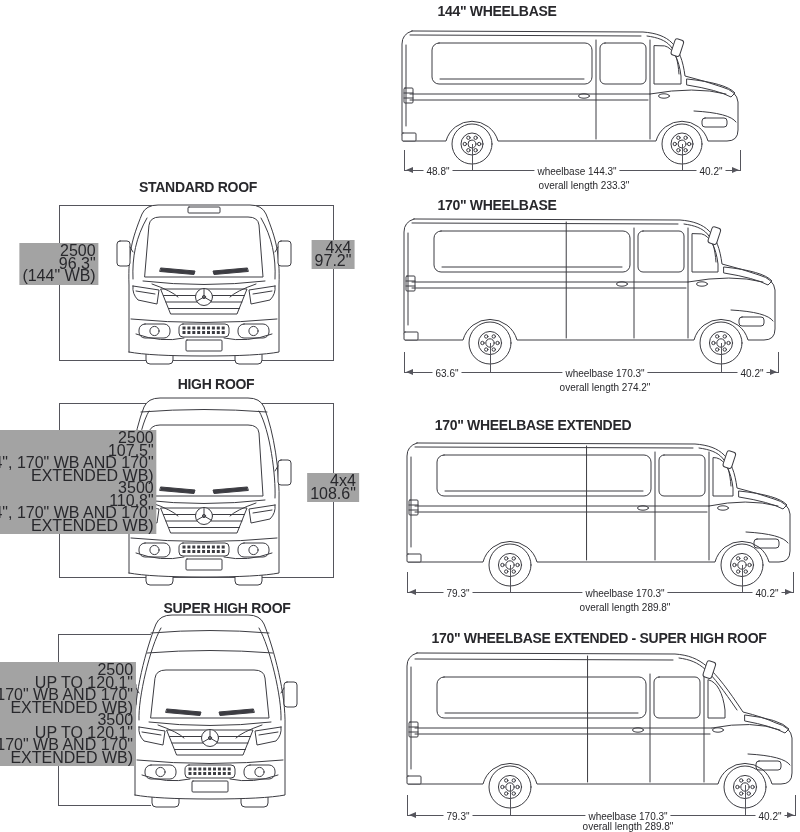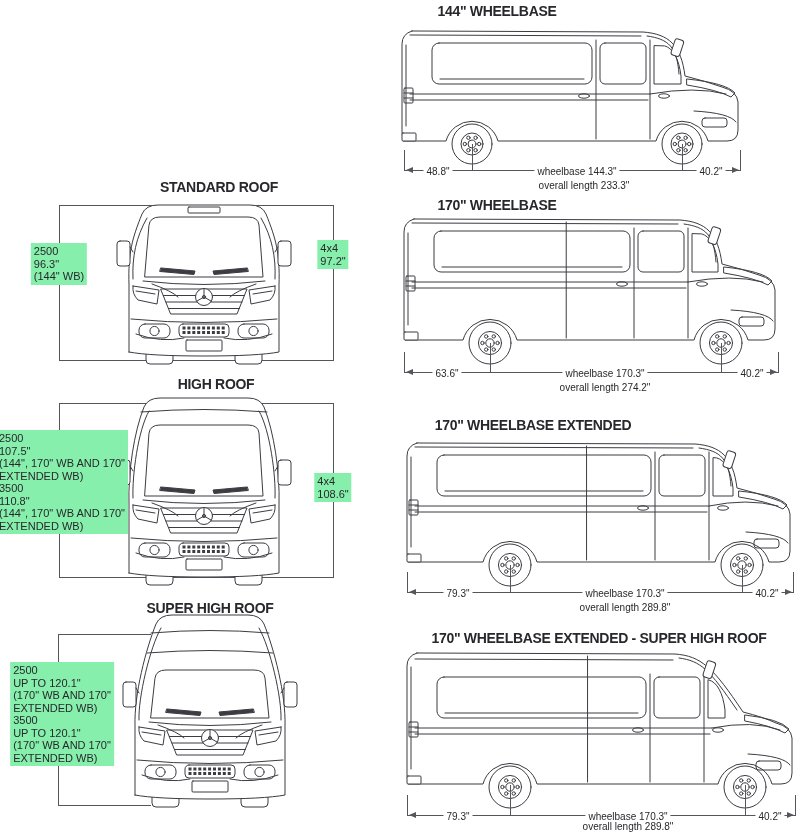--- a/index.html
+++ b/index.html
@@ -9,44 +9,44 @@
   .title{position:absolute;transform:translateX(-50%);font-weight:700;
          font-size:14px;letter-spacing:-0.3px;white-space:nowrap;color:#28282c}
   .fl{position:absolute;background:#55555c}
   .tick{position:absolute;background:#55555c}
   .arrL,.arrR{position:absolute;width:0;height:0;
       border-top:3px solid transparent;border-bottom:3px solid transparent}
   .arrL{border-right:7px solid #55555c}
   .arrR{border-left:7px solid #55555c}
   .dimlabel{position:absolute;transform:translate(-50%,-50%);background:#fff;
       padding:0 3px;font-size:10px;white-space:nowrap;color:#28282c}
-  .blocklabel{position:absolute;transform:translateX(-50%);background:#86efac;
-      font-size:11px;line-height:12.5px;text-align:left;white-space:pre-line;
+  .blocklabel{position:absolute;transform:translateX(-50%);background:#a3a3a3;
+      font-size:16px;line-height:12.5px;text-align:right;white-space:pre-line;
       padding:2px 3px;color:#28282c}
   svg.van{position:absolute}
   
-  .fa-title{left:219px;top:179px}
+  .fa-title{left:198px;top:179px}
   .fa-t{left:59px;top:205px;width:275px;height:1px}
   .fa-b{left:59px;top:360px;width:275px;height:1px}
   .fa-l{left:59px;top:205px;width:1px;height:156px}
   .fa-r{left:333px;top:205px;width:1px;height:156px}
   .fa-ll{left:59px;top:243px}
   .fa-rl{left:333px;top:240px}
   #van-fa{left:116px;top:199px}
   
   .fb-title{left:216px;top:376px}
   .fb-t{left:59px;top:403px;width:275px;height:1px}
   .fb-b{left:59px;top:577px;width:275px;height:1px}
   .fb-l{left:59px;top:403px;width:1px;height:175px}
   .fb-r{left:333px;top:403px;width:1px;height:175px}
   .fb-ll{left:62px;top:430px}
   .fb-rl{left:333px;top:473px}
   #van-fb{left:116px;top:394px}
   
-  .fc-title{left:210px;top:600px}
+  .fc-title{left:227px;top:600px}
   .fc-t{left:58px;top:634px;width:93px;height:1px}
   .fc-b{left:58px;top:805px;width:93px;height:1px}
   .fc-l{left:58px;top:634px;width:1px;height:172px}
   .fc-ll{left:62px;top:662px}
   #van-fc{left:122px;top:612px}
   
   .s1-title{left:497px;top:3px}
   #van-s1{left:398px;top:26px}
   .s1-line{left:404px;top:170px;width:336px;height:1px}
   .s1-tl{left:404px;top:150px;width:1px;height:21px}

